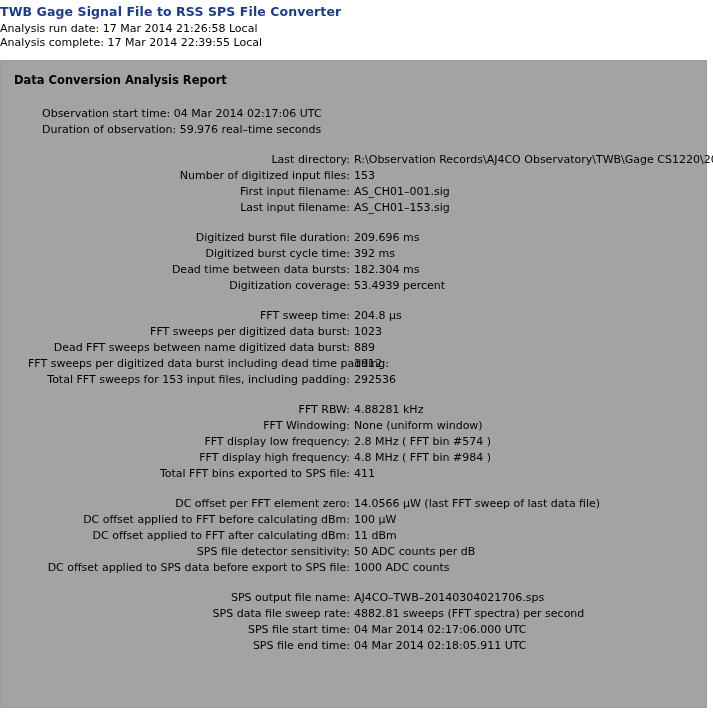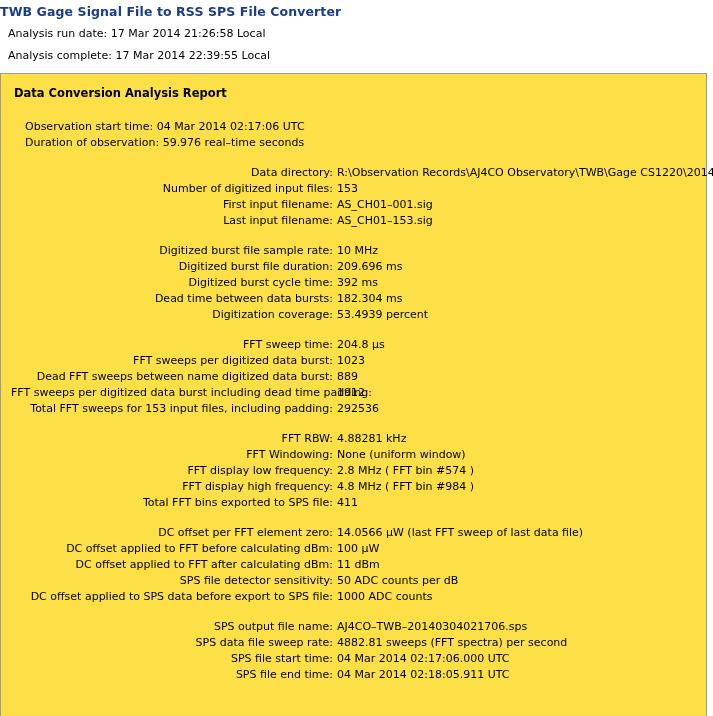--- a/index.html
+++ b/index.html
@@ -27,46 +27,47 @@
     font-weight: bold;
     font-size: 12.5px;
     letter-spacing: 0.1px;
     margin: 1px 0 3px 0;
     line-height: 14px;
   }
   .hdr-line {
     font-size: 11px;
     line-height: 14px;
     color: #000;
-    margin: 8px;
+    margin: 0;
   }
   .report-box {
     margin-top: 10px;
     border: 1px solid #9a9a9a;
-    background: #fde047;
+    background: #a3a3a3;
     height: 648px;
     box-sizing: border-box;
     padding: 10px 10px 0 10px;
     position: relative;
   }
   .report-title {
     font-weight: bold;
     font-size: 11.5px;
     margin: 2px 0 0 3px;
     line-height: 15px;
   }
   .group {
     margin-top: 14px;
   }
   .group.first {
     margin-top: 18px;
   }
   .row {
     line-height: 16px;
     white-space: nowrap;
+    margin-left: 17px;
   }
   
   .row.indent {
     padding-left: 14px;
   }
   
   .row.aligned {
     display: block;
   }
   .row.aligned .lbl {
@@ -93,37 +94,34 @@
   <div class="report-box">
     <div class="report-title">Data Conversion Analysis Report</div>
 
     <div class="group first">
       <div class="row indent">Observation start time: 04 Mar 2014 02:17:06 UTC</div>
       <div class="row indent">Duration of observation: 59.976 real–time seconds</div>
     </div>
 
     <div class="group">
       <div class="row aligned">
-        <span class="lbl">Data directory:</span><span class="val">R:\Observation Records\AJ4CO Observatory\TWB\Gage CS1220\20140304 Io–B\2014–03–04_16_CH01\Folder.00001</span>
+        <span class="lbl">Last directory:</span><span class="val">R:\Observation Records\AJ4CO Observatory\TWB\Gage CS1220\20140304 Io–B\2014–03–04_16_CH01\Folder.00001</span>
       </div>
       <div class="row aligned">
         <span class="lbl">Number of digitized input files:</span><span class="val">153</span>
       </div>
       <div class="row aligned">
         <span class="lbl">First input filename:</span><span class="val">AS_CH01–001.sig</span>
       </div>
       <div class="row aligned">
         <span class="lbl">Last input filename:</span><span class="val">AS_CH01–153.sig</span>
       </div>
     </div>
 
     <div class="group">
-      <div class="row aligned">
-        <span class="lbl">Digitized burst file sample rate:</span><span class="val">10 MHz</span>
-      </div>
       <div class="row aligned">
         <span class="lbl">Digitized burst file duration:</span><span class="val">209.696 ms</span>
       </div>
       <div class="row aligned">
         <span class="lbl">Digitized burst cycle time:</span><span class="val">392 ms</span>
       </div>
       <div class="row aligned">
         <span class="lbl">Dead time between data bursts:</span><span class="val">182.304 ms</span>
       </div>
       <div class="row aligned">

